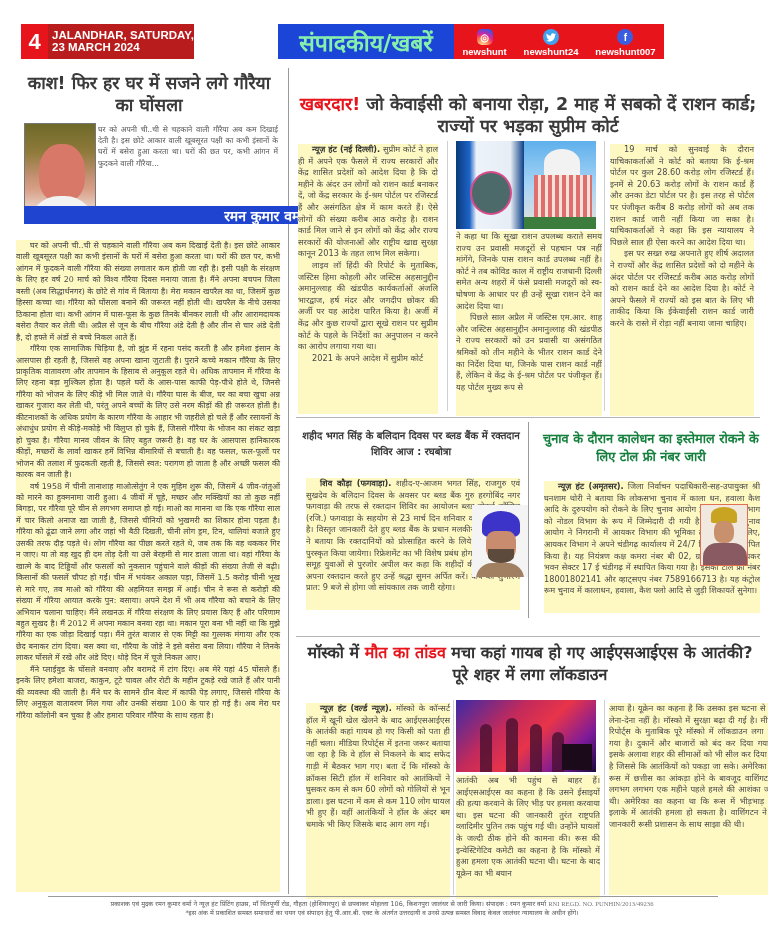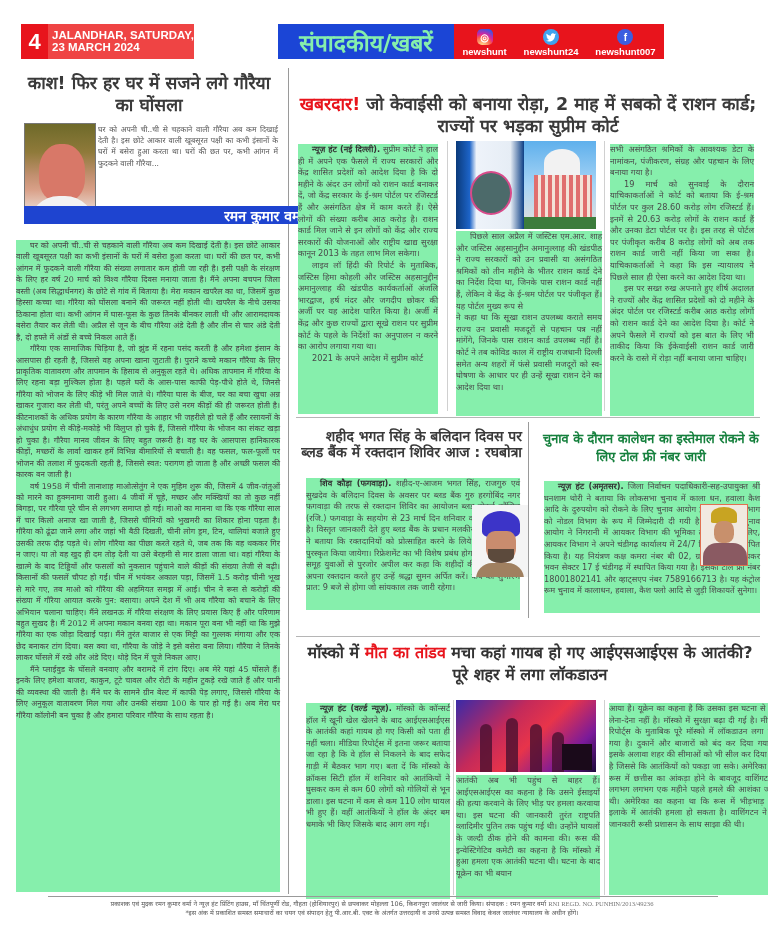--- a/index.html
+++ b/index.html
@@ -4,35 +4,35 @@
 <style>
   * { box-sizing: border-box; margin: 0; padding: 0; }
   html, body { width: 768px; height: 940px; background: #ffffff; overflow: hidden; }
   body { font-family: "DejaVu Sans", sans-serif; color: #333; position: relative; }
 
   
   .masthead { position: absolute; top: 24px; left: 21px; width: 342px; height: 35px; display: flex; }
   .page-num { width: 27px; height: 35px; background: #e8141c; color: #fff; font-weight: bold; font-size: 22px; display: flex; align-items: center; justify-content: center; font-family: "Liberation Sans", sans-serif; }
   .brand { width: 84px; height: 35px; display: flex; align-items: center; justify-content: center; color: #1d3fc9; font-weight: bold; font-size: 19px; font-family: "DejaVu Sans", sans-serif; }
   .brand .accent { color: #e8141c; }
-  .dateline { width: 146px; height: 35px; background: #ef4444; color: #fff; font-family: "Liberation Sans", sans-serif; font-weight: bold; font-size: 11.5px; line-height: 12px; padding: 5px 0 0 4px; }
+  .dateline { width: 146px; height: 35px; background: #b91c1c; color: #fff; font-family: "Liberation Sans", sans-serif; font-weight: bold; font-size: 11.5px; line-height: 12px; padding: 5px 0 0 4px; }
   .section-bar { position: absolute; top: 24px; left: 278px; width: 176px; height: 35px; background: #1b45d6; color: #86efac; font-size: 23px; font-weight: bold; display: flex; align-items: center; justify-content: center; }
   .social-bar { position: absolute; top: 24px; left: 454px; width: 210px; height: 35px; background: #e8141c; display: flex; justify-content: space-around; align-items: flex-end; padding-bottom: 2px; }
   .social { display: flex; flex-direction: column; align-items: center; color: #fff; font-family: "Liberation Sans", sans-serif; font-size: 9.5px; font-weight: bold; }
   .social .ic { width: 16px; height: 16px; border-radius: 50%; display: flex; align-items: center; justify-content: center; font-size: 10px; font-weight: bold; color: #fff; margin-bottom: 1px; }
   .ic-insta { background: radial-gradient(circle at 30% 110%, #fdf497 0%, #fd5949 45%, #d6249f 60%, #285AEB 90%); border-radius: 5px !important; }
   .ic-tw { background: #3fa3ee; }
   .ic-fb { background: #3b5ee0; }
 
   
   .vrule { position: absolute; background: #9a9a9a; width: 1px; }
   .hrule { position: absolute; background: #b5b5b5; height: 1px; }
 
   
-  .body-text { position: absolute; font-size: 8.2px; line-height: 11.6px; color: #4a4a4a; text-align: justify; background: #86efac; }
+  .body-text { position: absolute; font-size: 8.2px; line-height: 11.6px; color: #4a4a4a; text-align: justify; background: #fef9c3; }
   .body-text p { text-indent: 14px; margin-bottom: 0; }
   .lead { font-weight: bold; color: #333; }
 
   .headline { position: absolute; font-weight: bold; color: #3a3a3a; text-align: center; }
   .hl-red { color: #e8141c; }
 
   
   .left-headline { top: 72px; left: 18px; width: 262px; font-size: 17.5px; line-height: 22px; }
   .author-photo { position: absolute; top: 123px; left: 24px; width: 72px; height: 96px; background: linear-gradient(180deg, #6e6a2a 0%, #8f7a3a 30%, #c29070 55%, #d9a088 70%, #f0ede8 100%); border: 1px solid #777; overflow: hidden; }
   .author-photo .face { position: absolute; left: 14px; top: 20px; width: 46px; height: 58px; border-radius: 45% 45% 40% 40%; background: #d87868; }
@@ -48,21 +48,21 @@
   .main-photo .phone { position: absolute; left: 0; top: 0; width: 68px; height: 88px; background: linear-gradient(90deg, #0a3a7a 0%, #1d64c8 20%, #eef3fa 30%, #e6edf5 80%, #0d3f85 100%); }
   .main-photo .card { position: absolute; left: 14px; top: 30px; width: 42px; height: 44px; border-radius: 50%; border: 2px solid #d84a8a; background: #4c6a6a; }
   .main-photo .sky { position: absolute; left: 68px; top: 0; width: 72px; height: 88px; background: linear-gradient(180deg, #5fb0ec 0%, #a7d4f5 50%, #e8e1da 100%); }
   .main-photo .dome { position: absolute; left: 88px; top: 8px; width: 36px; height: 28px; background: #f2f2f2; border-radius: 50% 50% 0 0; }
   .main-photo .bldg { position: absolute; left: 78px; top: 34px; width: 58px; height: 44px; background: repeating-linear-gradient(90deg, #e06e6e 0 4px, #f3e2d8 4px 7px); }
   .main-photo .trees { position: absolute; left: 68px; top: 76px; width: 72px; height: 12px; background: #3c7c3c; }
   .main-col2 { top: 231px; left: 456px; width: 146px; height: 185px; }
   .main-col3 { top: 144px; left: 610px; width: 144px; height: 272px; }
 
   
-  .bd-headline { top: 428px; left: 300px; width: 222px; font-size: 14px; line-height: 16px; text-align: right; }
+  .bd-headline { top: 428px; left: 300px; width: 222px; font-size: 10px; line-height: 16px; }
   .bd-body { top: 478px; left: 306px; width: 214px; height: 132px; }
   .bd-photo { position: absolute; top: 505px; left: 472px; width: 56px; height: 72px; background: #f4f4f4; overflow: hidden; }
   .bd-photo .turban { position: absolute; left: 10px; top: 6px; width: 38px; height: 26px; background: #3c34c8; border-radius: 50% 50% 20% 20%; }
   .bd-photo .face { position: absolute; left: 14px; top: 26px; width: 30px; height: 32px; background: #c98c6e; border-radius: 30% 30% 45% 45%; }
   .bd-photo .beard { position: absolute; left: 16px; top: 44px; width: 26px; height: 14px; background: #5c4a3c; border-radius: 0 0 50% 50%; }
   .bd-photo .shirt { position: absolute; left: 4px; top: 58px; width: 48px; height: 16px; background: #a08060; border-radius: 20px 20px 0 0; }
 
   
   .tf-headline { top: 430px; left: 540px; width: 222px; font-size: 12.8px; line-height: 18px; color: #15803d; }
   .tf-body { top: 481px; left: 544px; width: 216px; height: 132px; }
@@ -151,25 +151,24 @@
   </div>
   <div class="main-photo">
     <div class="phone"></div>
     <div class="card"></div>
     <div class="sky"></div>
     <div class="dome"></div>
     <div class="bldg"></div>
     <div class="trees"></div>
   </div>
   <div class="body-text main-col2">
+    <p style="text-indent:0">ने कहा था कि सूखा राशन उपलब्ध कराते समय राज्य उन प्रवासी मजदूरों से पहचान पत्र नहीं मांगेंगे, जिनके पास राशन कार्ड उपलब्ध नहीं है। कोर्ट ने तब कोविड काल में राष्ट्रीय राजधानी दिल्ली समेत अन्य शहरों में फंसे प्रवासी मजदूरों को स्व-घोषणा के आधार पर ही उन्हें सूखा राशन देने का आदेश दिया था।</p>
     <p>पिछले साल अप्रैल में जस्टिस एम.आर. शाह और जस्टिस अहसानुद्दीन अमानुल्लाह की खंडपीठ ने राज्य सरकारों को उन प्रवासी या असंगठित श्रमिकों को तीन महीने के भीतर राशन कार्ड देने का निर्देश दिया था, जिनके पास राशन कार्ड नहीं हैं, लेकिन वे केंद्र के ई-श्रम पोर्टल पर पंजीकृत हैं। यह पोर्टल मुख्य रूप से</p>
-    <p style="text-indent:0">ने कहा था कि सूखा राशन उपलब्ध कराते समय राज्य उन प्रवासी मजदूरों से पहचान पत्र नहीं मांगेंगे, जिनके पास राशन कार्ड उपलब्ध नहीं है। कोर्ट ने तब कोविड काल में राष्ट्रीय राजधानी दिल्ली समेत अन्य शहरों में फंसे प्रवासी मजदूरों को स्व-घोषणा के आधार पर ही उन्हें सूखा राशन देने का आदेश दिया था।</p>
   </div>
   <div class="body-text main-col3">
-    <p style="text-indent:0">सभी असंगठित श्रमिकों के आवश्यक डेटा के नामांकन, पंजीकरण, संग्रह और पहचान के लिए बनाया गया है।</p>
     <p>19 मार्च को सुनवाई के दौरान याचिकाकर्ताओं ने कोर्ट को बताया कि ई-श्रम पोर्टल पर कुल 28.60 करोड़ लोग रजिस्टर्ड हैं। इनमें से 20.63 करोड़ लोगों के राशन कार्ड हैं और उनका डेटा पोर्टल पर है। इस तरह से पोर्टल पर पंजीकृत करीब 8 करोड़ लोगों को अब तक राशन कार्ड जारी नहीं किया जा सका है। याचिकाकर्ताओं ने कहा कि इस न्यायालय ने पिछले साल ही ऐसा करने का आदेश दिया था।</p>
     <p>इस पर सख्त रुख अपनाते हुए शीर्ष अदालत ने राज्यों और केंद्र शासित प्रदेशों को दो महीने के अंदर पोर्टल पर रजिस्टर्ड करीब आठ करोड़ लोगों को राशन कार्ड देने का आदेश दिया है। कोर्ट ने अपने फैसले में राज्यों को इस बात के लिए भी ताकीद किया कि ईकेवाईसी राशन कार्ड जारी करने के रास्ते में रोड़ा नहीं बनाया जाना चाहिए।</p>
   </div>
 </article>
 
 <article>
   <h3 class="headline bd-headline">शहीद भगत सिंह के बलिदान दिवस पर ब्लड बैंक में रक्तदान शिविर आज : रघबोत्रा</h3>
   <div class="body-text bd-body">
     <p><span class="lead">शिव कौड़ा (फगवाड़ा).</span> <span>शहीद-ए-आजम भगत सिंह, राजगुरु एवं सुखदेव के बलिदान दिवस के अवसर पर ब्लड बैंक गुरु हरगोबिंद नगर फगवाड़ा की तरफ से रक्तदान शिविर का आयोजन ब्लड डोनर्ज कौंसिल (रजि.) फगवाड़ा के सहयोग से 23 मार्च दिन शनिवार को किया जा रहा है। विस्तृत जानकारी देते हुए ब्लड बैंक के प्रधान मलकीयत सिंह रघबोत्रा ने बताया कि रक्तदानियों को प्रोत्साहित करने के लिये ड्रा निकाल कर पुरस्कृत किया जायेगा। रिफ्रेशमेंट का भी विशेष प्रबंध होगा। उन्होंने क्षेत्र के समूह युवाओं से पुरजोर अपील कर कहा कि शहीदों की मधुर स्मृति में अपना रक्तदान करते हुए उन्हें श्रद्धा सुमन अर्पित करें। कैंप का शुभारंभ प्रात: 9 बजे से होगा जो सांयकाल तक जारी रहेगा।</span></p>
   </div>

